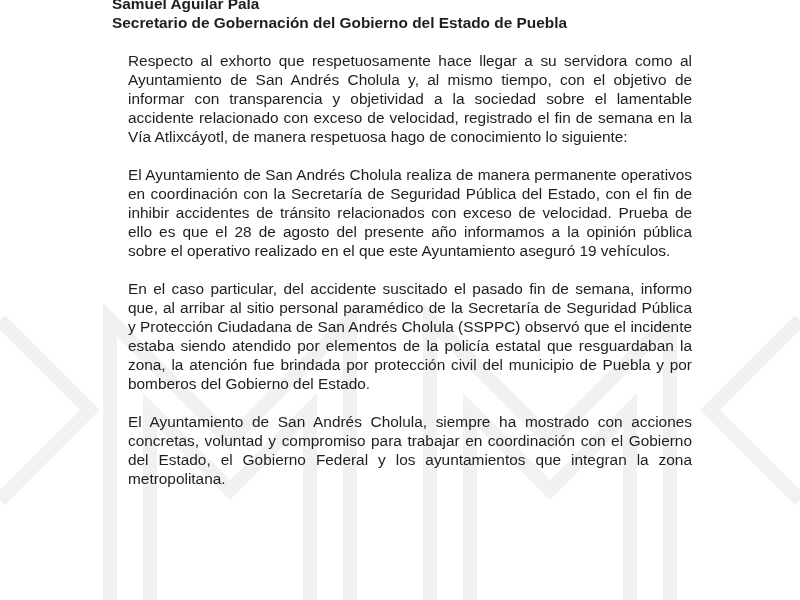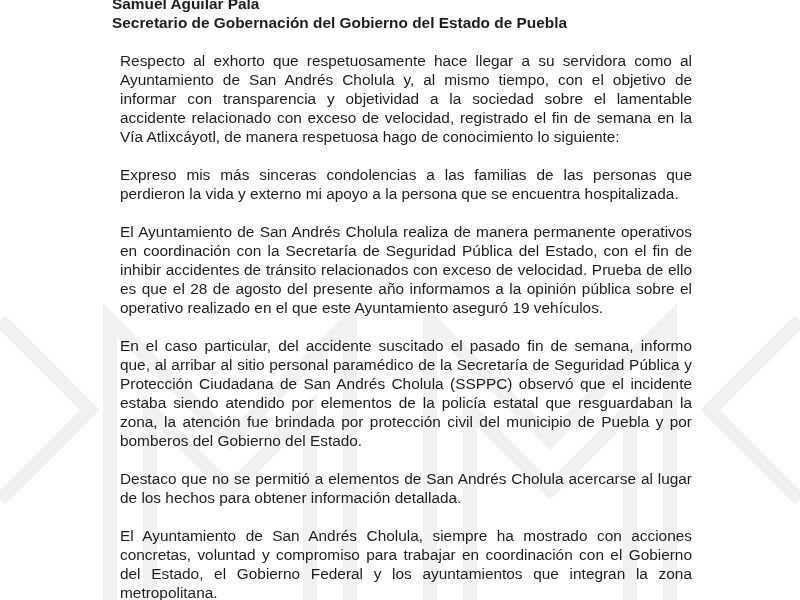--- a/index.html
+++ b/index.html
@@ -12,21 +12,21 @@
   .watermark {
     position:absolute; left:0; top:260px; width:800px; height:340px;
     opacity:0.05; pointer-events:none;
   }
   .page {
     position:absolute; left:112px; top:-6px; width:580px;
     font-size:15.4px; line-height:19px;
   }
   .addressee { font-weight:bold; margin:0 0 19px 0; }
   .addressee div { white-space:nowrap; }
-  p { margin:0 0 19px 8px; text-align:justify; }
+  p { margin:0 0 19px 16px; text-align:justify; }
 </style>
 </head>
 <body>
 
 <svg class="watermark" viewBox="0 0 800 340" preserveAspectRatio="none">
   <g fill="none" stroke="#000" stroke-width="14">
     <path d="M110 340 L110 60 L230 180 L350 60 L350 340"></path>
     <path d="M150 340 L150 150 L230 230 L310 150 L310 340"></path>
     <path d="M430 340 L430 60 L550 180 L670 60 L670 340"></path>
     <path d="M470 340 L470 150 L550 230 L630 150 L630 340"></path>
@@ -34,18 +34,16 @@
     <path d="M800 60 L710 150 L800 240"></path>
   </g>
 </svg>
 
 <div class="page">
   <div class="addressee">
     <div>Samuel Aguilar Pala</div>
     <div>Secretario de Gobernación del Gobierno del Estado de Puebla</div>
   </div>
   <p>Respecto al exhorto que respetuosamente hace llegar a su servidora como al Ayuntamiento de San Andrés Cholula y, al mismo tiempo, con el objetivo de informar con transparencia y objetividad a la sociedad sobre el lamentable accidente relacionado con exceso de velocidad, registrado el fin de semana en la Vía Atlixcáyotl, de manera respetuosa hago de conocimiento lo siguiente:</p>
-  <p>Expreso mis más sinceras condolencias a las familias de las personas que perdieron la vida y externo mi apoyo a la persona que se encuentra hospitalizada.</p>
   <p>El Ayuntamiento de San Andrés Cholula realiza de manera permanente operativos en coordinación con la Secretaría de Seguridad Pública del Estado, con el fin de inhibir accidentes de tránsito relacionados con exceso de velocidad. Prueba de ello es que el 28 de agosto del presente año informamos a la opinión pública sobre el operativo realizado en el que este Ayuntamiento aseguró 19 vehículos.</p>
   <p>En el caso particular, del accidente suscitado el pasado fin de semana, informo que, al arribar al sitio personal paramédico de la Secretaría de Seguridad Pública y Protección Ciudadana de San Andrés Cholula (SSPPC) observó que el incidente estaba siendo atendido por elementos de la policía estatal que resguardaban la zona, la atención fue brindada por protección civil del municipio de Puebla y por bomberos del Gobierno del Estado.</p>
-  <p>Destaco que no se permitió a elementos de San Andrés Cholula acercarse al lugar de los hechos para obtener información detallada.</p>
   <p>El Ayuntamiento de San Andrés Cholula, siempre ha mostrado con acciones concretas, voluntad y compromiso para trabajar en coordinación con el Gobierno del Estado, el Gobierno Federal y los ayuntamientos que integran la zona metropolitana.</p>
 </div>
 
 </body></html>

